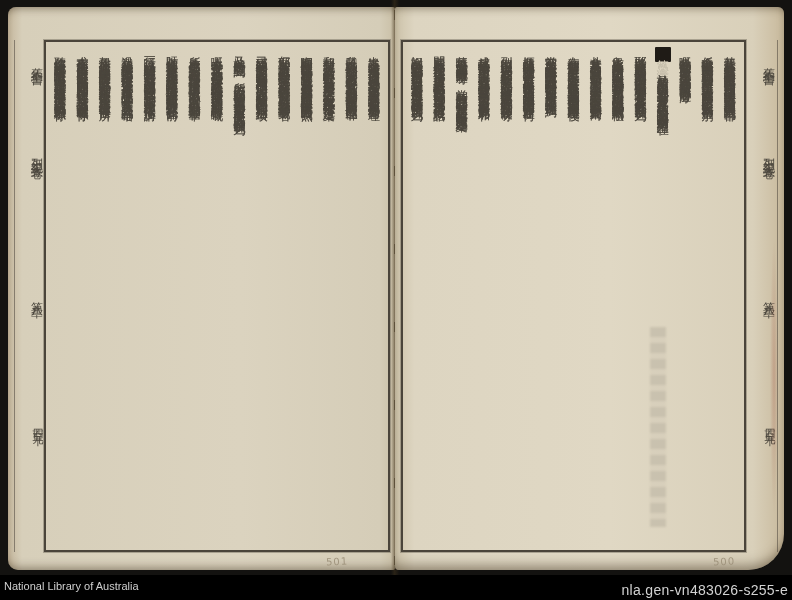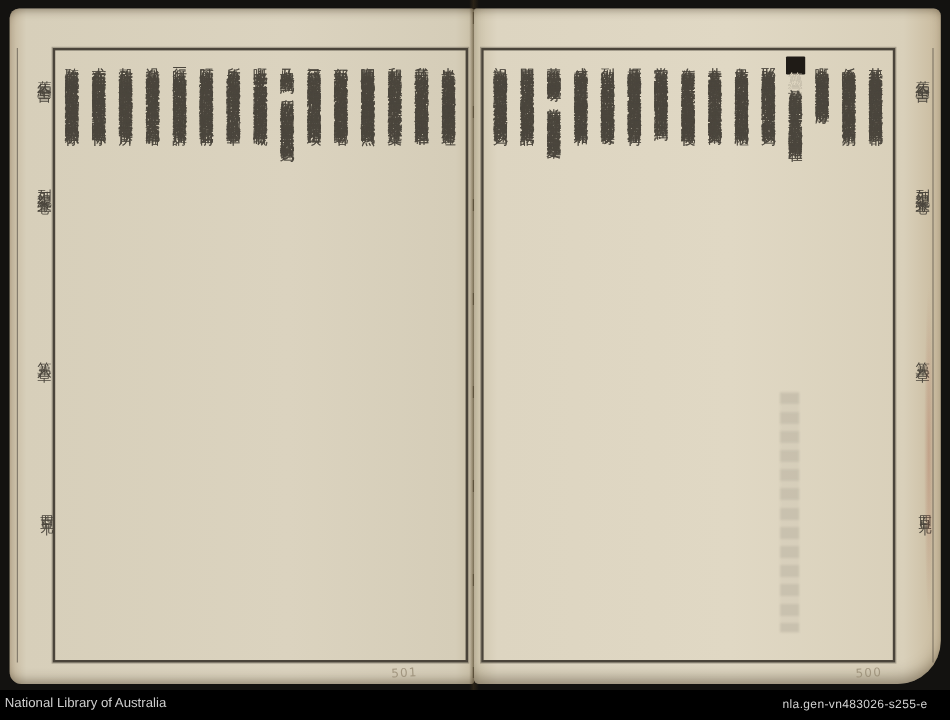--- a/index.html
+++ b/index.html
@@ -50,22 +50,22 @@
       filter:blur(1px);opacity:.55;}
   
   .hw-num{position:absolute;bottom:3px;font-family:"DejaVu Sans",sans-serif;font-size:10px;
           color:#9a8e77;transform:rotate(-3deg);letter-spacing:1px;opacity:.85;}
   .page-left  .hw-num{left:318px;}
   .page-right .hw-num{left:318px;}
   
   .footer-bar{position:absolute;left:0;bottom:0;width:792px;height:25px;background:#000;}
   .footer-left{position:absolute;left:4px;top:5px;font-family:"Liberation Sans",sans-serif;
                font-size:11px;color:#cfcfcf;}
-  .footer-right{position:absolute;right:19px;top:7px;font-family:"Liberation Sans",sans-serif;
-                font-size:10px;color:#d2d2d2;letter-spacing:.3px;text-align:right;}
+  .footer-right{position:absolute;right:4px;top:7px;font-family:"Liberation Sans",sans-serif;
+                font-size:14px;color:#d2d2d2;letter-spacing:.3px;text-align:right;}
 </style>
 </head>
 <body>
 
 <div class="stage">
 
   <div class="scan">
 
     <div class="page page-left">
       <div class="margin-strip">

